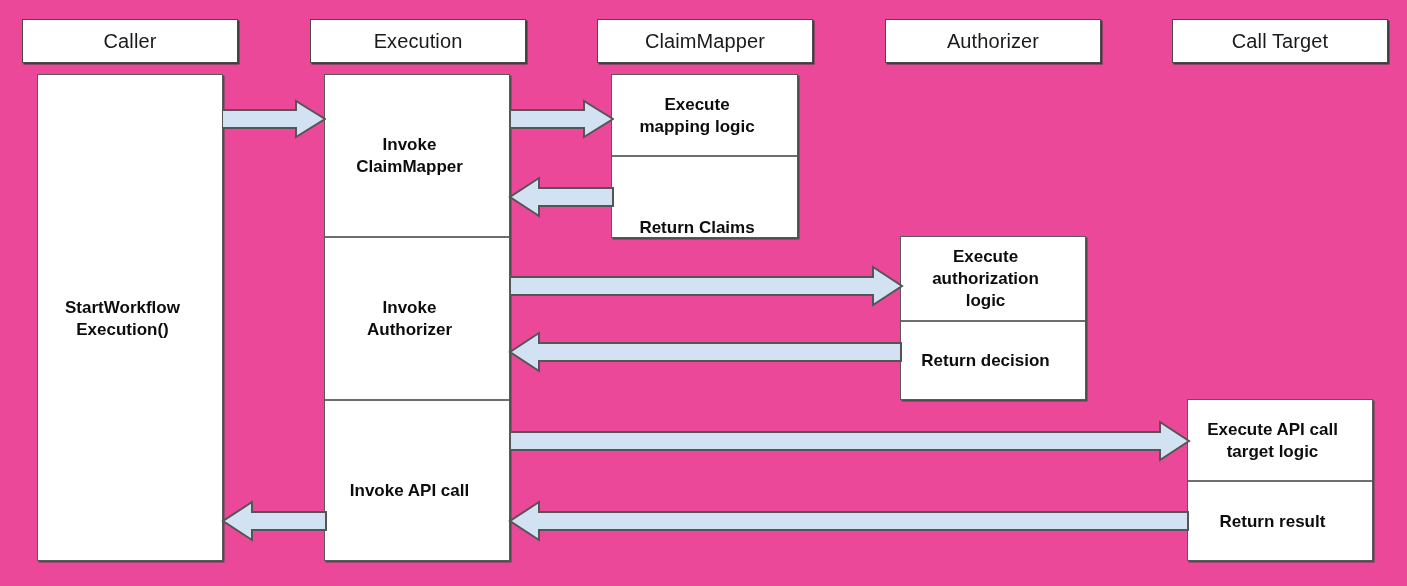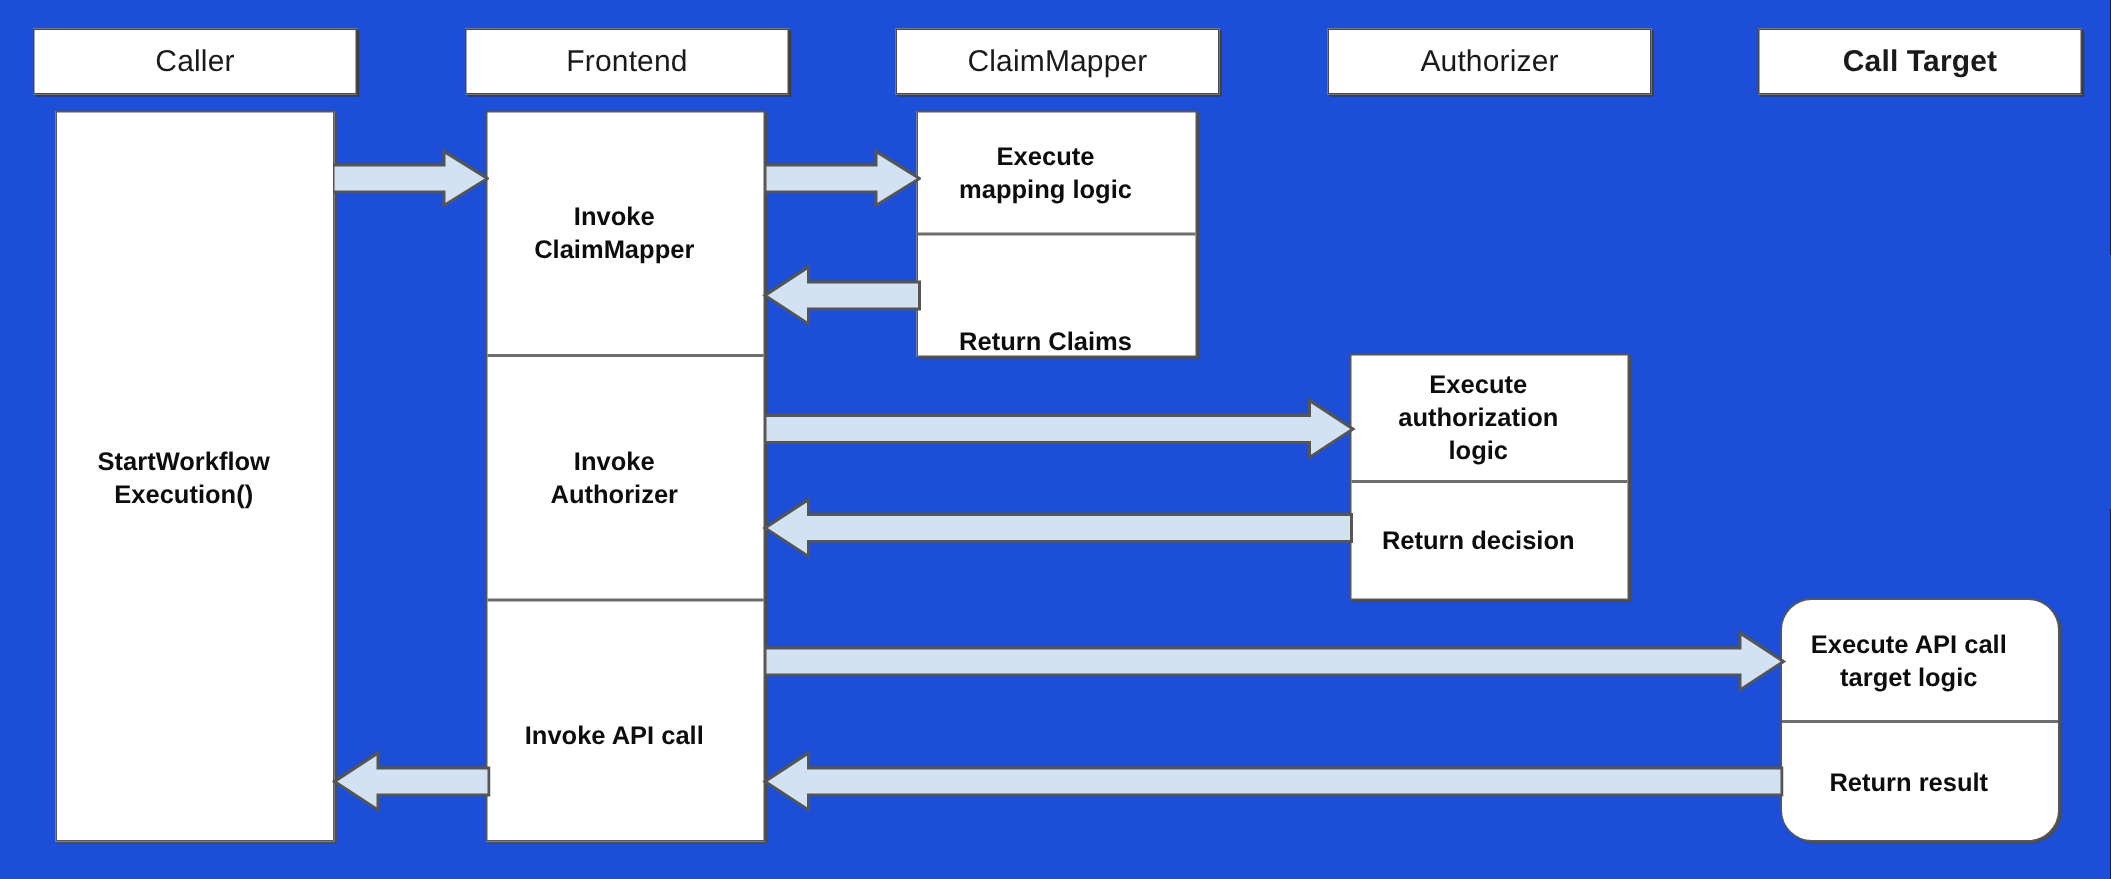--- a/index.html
+++ b/index.html
@@ -5,21 +5,21 @@
 <style>
   html,body{margin:0;padding:0;background:#000;}
   body{
     font-family:"Liberation Sans", sans-serif;
     -webkit-font-smoothing:antialiased;
   }
   #canvas{
     position:relative;
     width:1407px;
     height:586px;
-    background:#1d4ed8;
+    background:#ec4899;
     overflow:hidden;
   }
   
   .hdr{
     position:absolute;
     background:#ffffff;
     border:1.5px solid #4a4a4a;
     box-shadow:1.5px 1.5px 0 #3d3d3d;
     display:flex;
     align-items:center;
@@ -67,29 +67,29 @@
 </style>
 </head>
 <body>
 
 <div id="canvas">
 
   <div class="hdr" style="left:22px;top:19px;width:216px;height:44px;">
     <span>Caller</span>
   </div>
   <div class="hdr" style="left:310px;top:19px;width:216px;height:44px;">
-    <span>Frontend</span>
+    <span>Execution</span>
   </div>
   <div class="hdr" style="left:597px;top:19px;width:216px;height:44px;">
     <span>ClaimMapper</span>
   </div>
   <div class="hdr" style="left:885px;top:19px;width:216px;height:44px;">
     <span>Authorizer</span>
   </div>
-  <div class="hdr" style="left:1172px;top:19px;width:216px;height:44px;font-weight:bold;">
+  <div class="hdr" style="left:1172px;top:19px;width:216px;height:44px;">
     <span>Call Target</span>
   </div>
 
   <div class="act" style="left:37px;top:74px;width:186px;height:487px;">
     <div class="seg" style="top:0;height:487px;border-radius:11px;">
         <div>
           <div>StartWorkflow</div>
           <div>Execution()</div>
         </div>
       </div>
@@ -141,21 +141,21 @@
         </div>
       </div>
     <div class="divider" style="top:83px;"></div>
     <div class="seg" style="top:84px;height:80px;">
         <div>
           <div>Return decision</div>
         </div>
       </div>
   </div>
 
-  <div class="act" style="left:1187px;top:399px;width:186px;height:162px;border-radius:21px;">
+  <div class="act" style="left:1187px;top:399px;width:186px;height:162px;">
     <div class="seg" style="top:0;height:81px;">
         <div>
           <div>Execute API call</div>
           <div>target logic</div>
         </div>
       </div>
     <div class="divider" style="top:80px;"></div>
     <div class="seg" style="top:81px;height:81px;">
         <div>
           <div>Return result</div>

